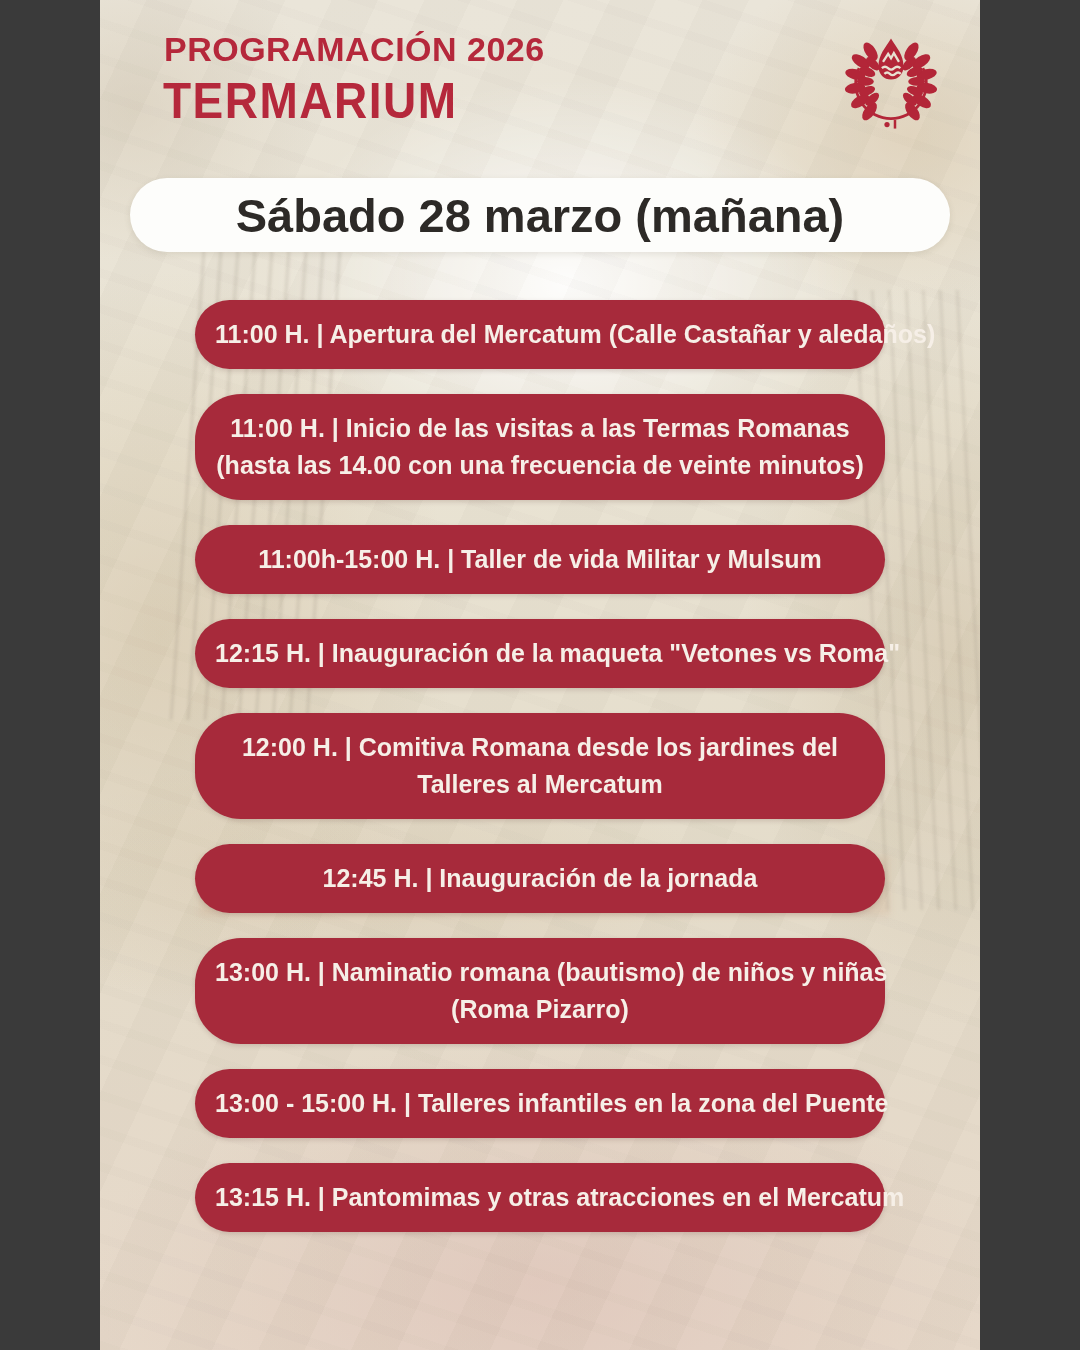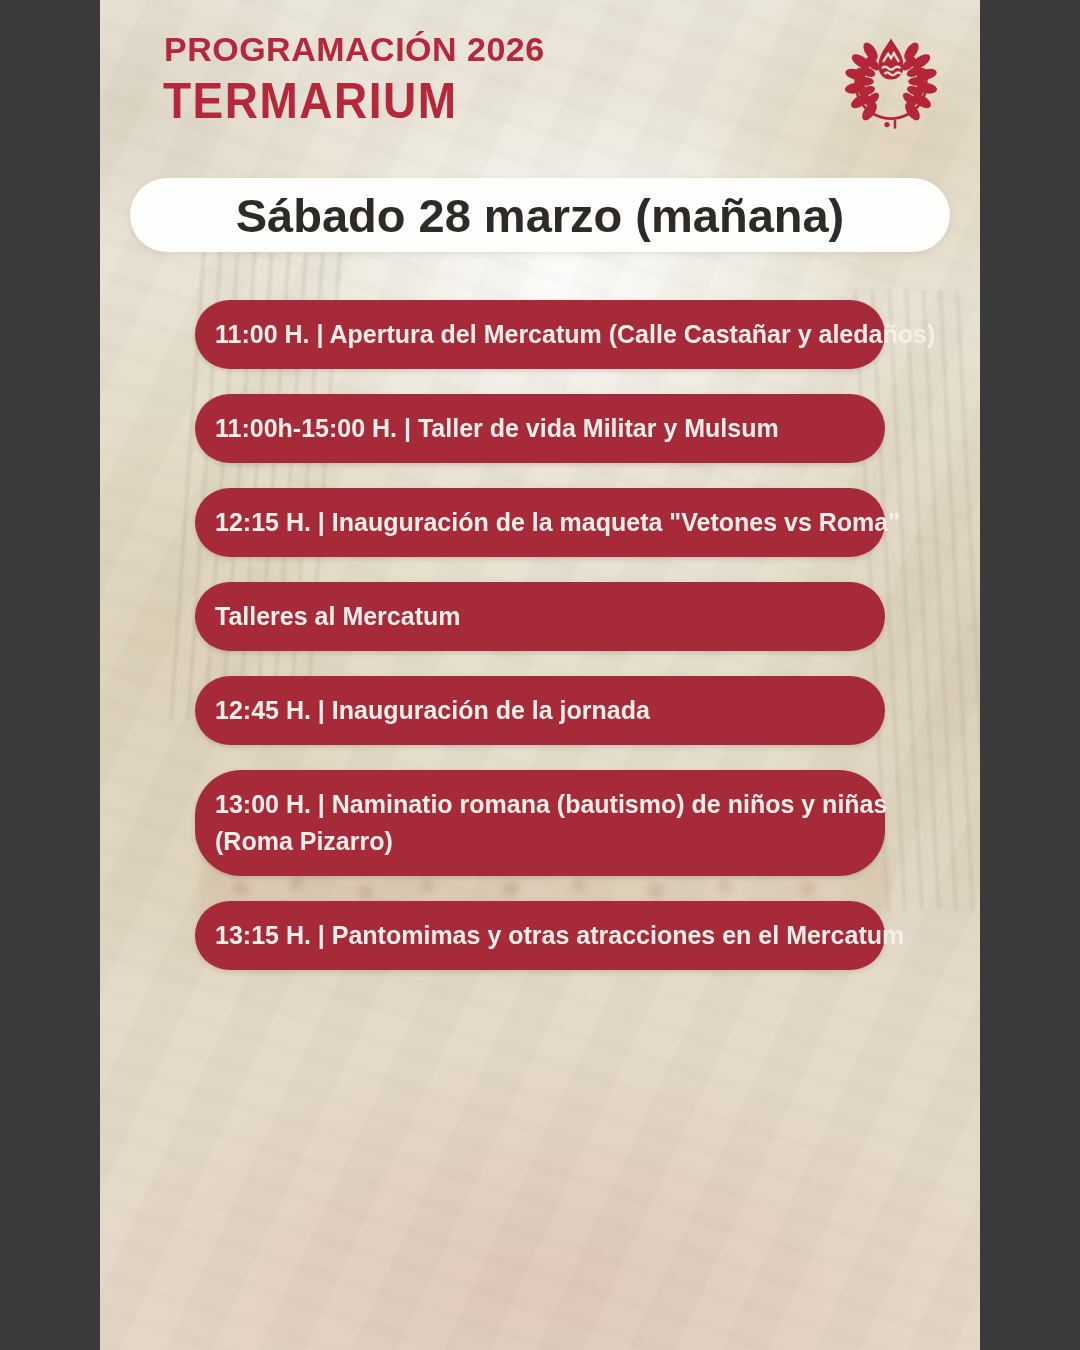--- a/index.html
+++ b/index.html
@@ -37,21 +37,21 @@
   .kicker{position:absolute;left:64px;top:30px;font-size:34px;font-weight:bold;
       color:#b5283b;letter-spacing:.5px;}
   .brand{position:absolute;left:63px;top:72px;font-size:46px;font-weight:bold;
       color:#b5283b;letter-spacing:1.5px;transform:scaleY(1.08);transform-origin:left top;}
   .logo{position:absolute;right:32px;top:18px;width:114px;height:114px;}
   .day-pill{position:absolute;left:30px;right:30px;top:178px;height:74px;background:#fdfdfb;
       border-radius:40px;display:flex;align-items:center;justify-content:center;
       font-size:47px;font-weight:bold;color:#2d2a27;box-shadow:0 2px 6px rgba(90,80,60,.12);}
   .events{position:absolute;left:95px;right:95px;top:300px;display:flex;flex-direction:column;}
   .pill{background:#a72a3b;border-radius:46px;color:#f6efe7;font-weight:bold;font-size:25px;
-      line-height:37px;text-align:left;padding:16px 20px;margin-bottom:25px;
+      line-height:37px;text-align:center;padding:16px 20px;margin-bottom:25px;
       display:flex;flex-direction:column;justify-content:center;box-shadow:0 2px 5px rgba(90,50,45,.18);}
   .pill .line{white-space:nowrap;}
 </style>
 </head>
 <body>
 
 <div class="poster">
   <div class="grain"></div>
   <div class="railing left"></div>
   <div class="railing right"></div>
@@ -140,32 +140,40 @@
 
   <div class="day-pill">
     <span>Sábado 28 marzo (mañana)</span>
   </div>
 
   <div class="events">
     <div class="pill">
       <div class="line">11:00 H. | Apertura del Mercatum (Calle Castañar y aledaños)</div>
     </div>
     <div class="pill">
+      <div class="line">11:00 H. | Inicio de las visitas a las Termas Romanas</div>
+      <div class="line">(hasta las 14.00 con una frecuencia de veinte minutos)</div>
+    </div>
+    <div class="pill">
       <div class="line">11:00h-15:00 H. | Taller de vida Militar y Mulsum</div>
     </div>
     <div class="pill">
       <div class="line">12:15 H. | Inauguración de la maqueta "Vetones vs Roma"</div>
     </div>
     <div class="pill">
+      <div class="line">12:00 H. | Comitiva Romana desde los jardines del</div>
       <div class="line">Talleres al Mercatum</div>
     </div>
     <div class="pill">
       <div class="line">12:45 H. | Inauguración de la jornada</div>
     </div>
     <div class="pill">
       <div class="line">13:00 H. | Naminatio romana (bautismo) de niños y niñas</div>
       <div class="line">(Roma Pizarro)</div>
     </div>
     <div class="pill">
+      <div class="line">13:00 - 15:00 H. | Talleres infantiles en la zona del Puente</div>
+    </div>
+    <div class="pill">
       <div class="line">13:15 H. | Pantomimas y otras atracciones en el Mercatum</div>
     </div>
   </div>
 </div>
 
 </body></html>

